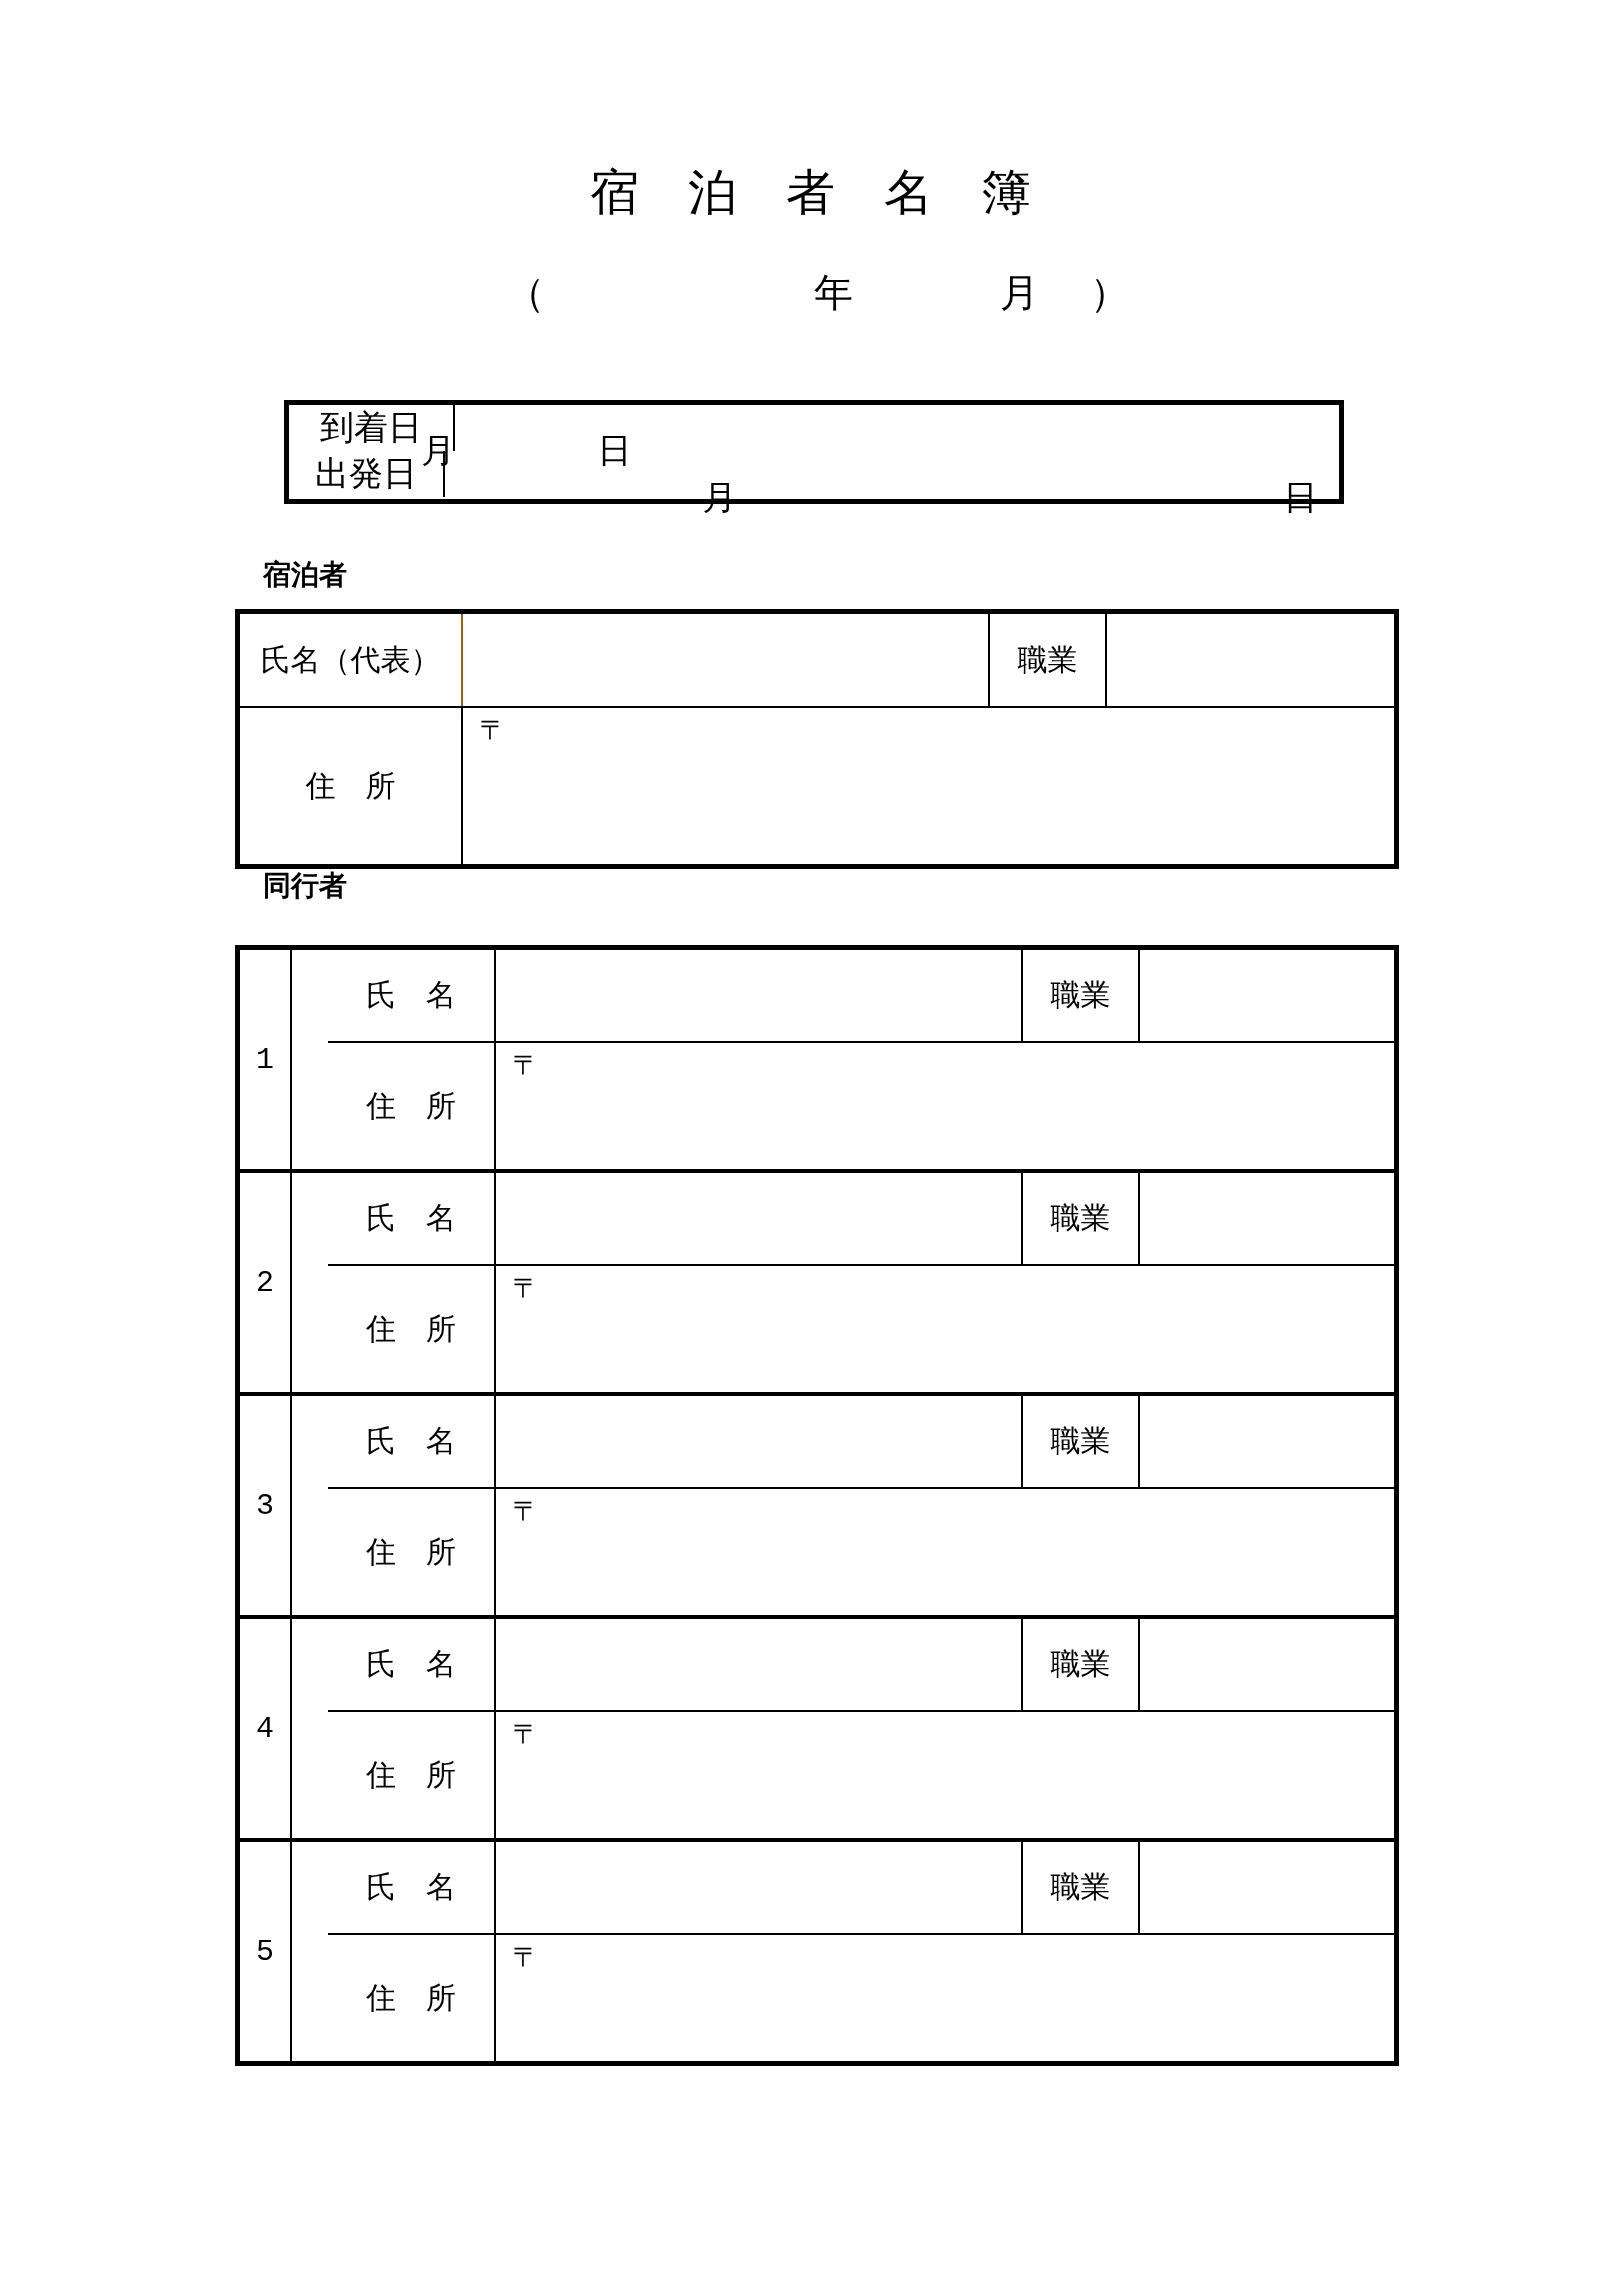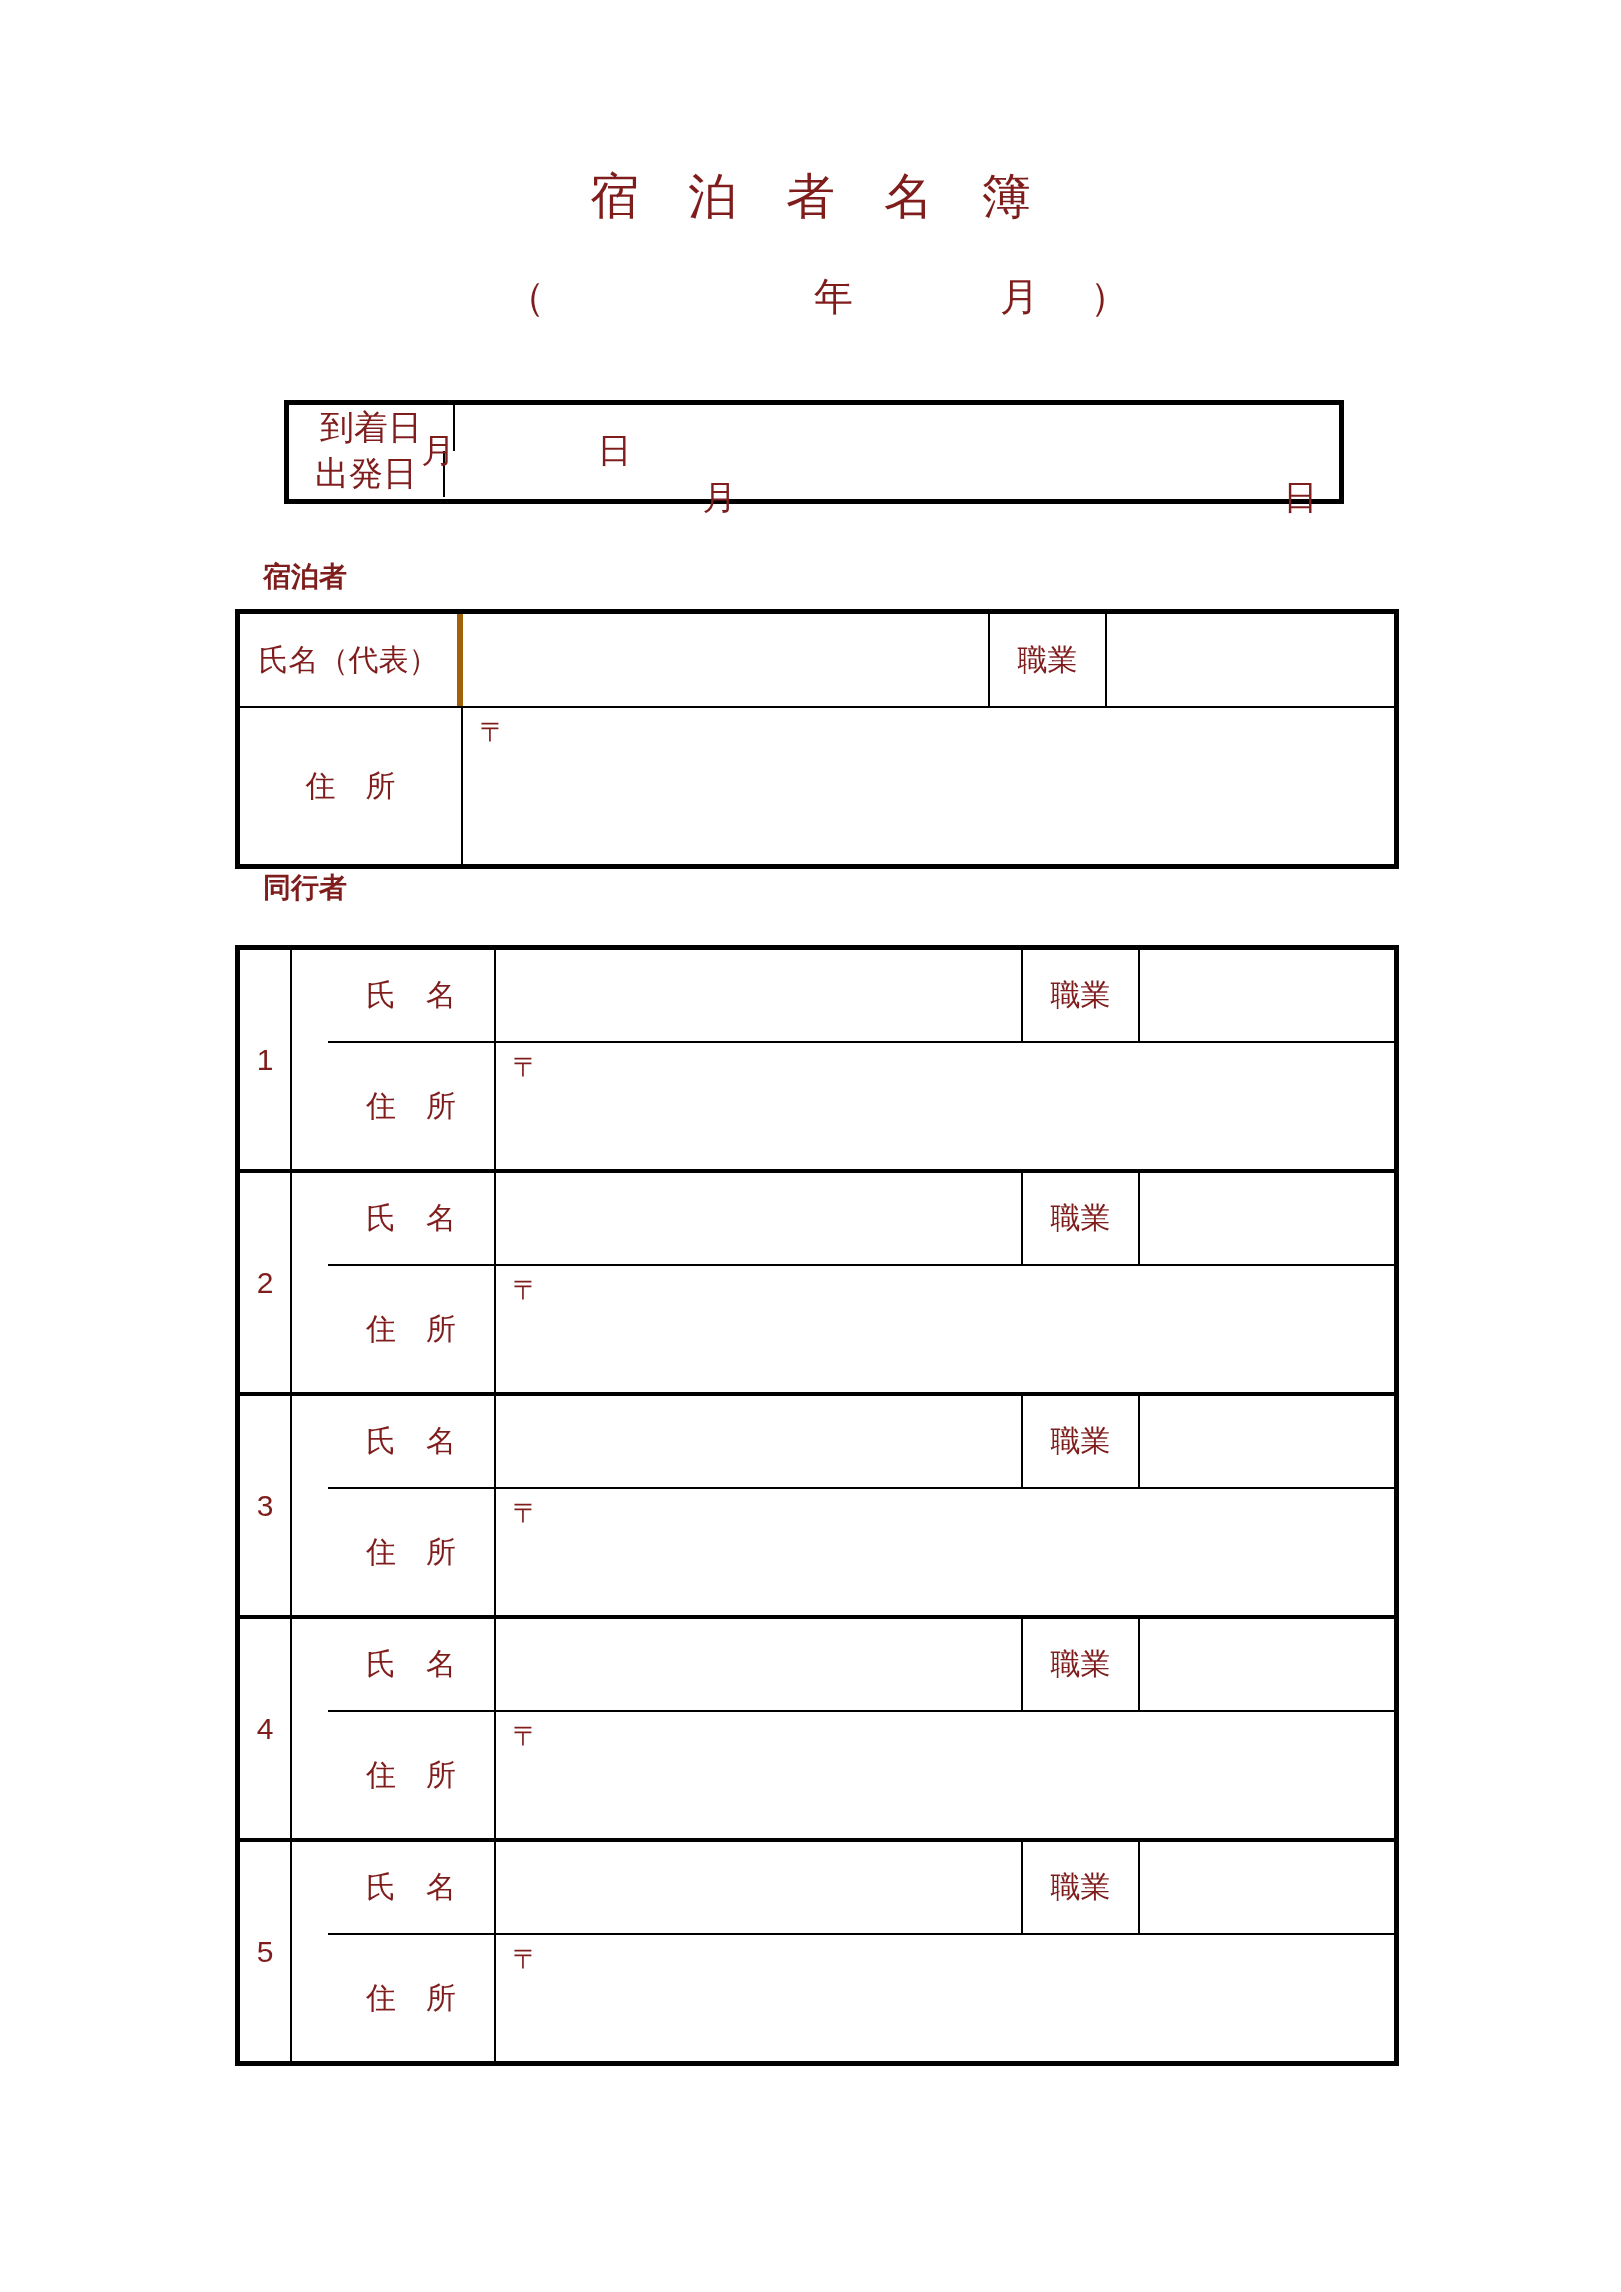--- a/index.html
+++ b/index.html
@@ -1,22 +1,22 @@
 <!DOCTYPE html>
 <html><head>
 <meta charset="utf-8">
 <style>
   * { margin:0; padding:0; box-sizing:border-box; }
   html,body { background:#9a9a9a; }
   .page {
     position:relative;
     width:1621px; height:2293px;
     background:#ffffff;
-    color:#7f1d1d;
-    font-family:Liberation Sans, sans-serif;
+    color:#000000;
+    font-family:Liberation Mono, monospace;
     overflow:hidden;
   }
 
   
   .form-title{
     position:absolute; top:169px; left:0; width:100%;
     text-align:center;
     font-size:49px; font-weight:500; line-height:55px;
     letter-spacing:49px; padding-left:49px;
   }
@@ -68,21 +68,21 @@
     position:absolute; left:235px; top:609px; width:1164px;
     border:5.9px solid #000;
     display:flex; flex-direction:column;
   }
   .g-row1{ display:flex; height:94px; border-bottom:2px solid #000; }
   .g-row2{ display:flex; height:156px; }
   .lbl-cell{
     display:flex; align-items:center; justify-content:center;
     font-size:30px;
   }
-  .g-name-label { width:223px; border-right:6px solid #a16207; }
+  .g-name-label { width:223px; border-right:2px solid #a16207; }
   .g-name-field { width:527px; border-right:2px solid #000; }
   .g-occ-label  { width:117px; border-right:2px solid #000; }
   .g-occ-field  { flex:1; }
   .g-addr-label { width:223px; border-right:2px solid #000; }
   .addr-field{
     flex:1; font-size:26.5px; line-height:26.5px;
     padding:10.8px 0 0 16.7px;
   }
 
   

